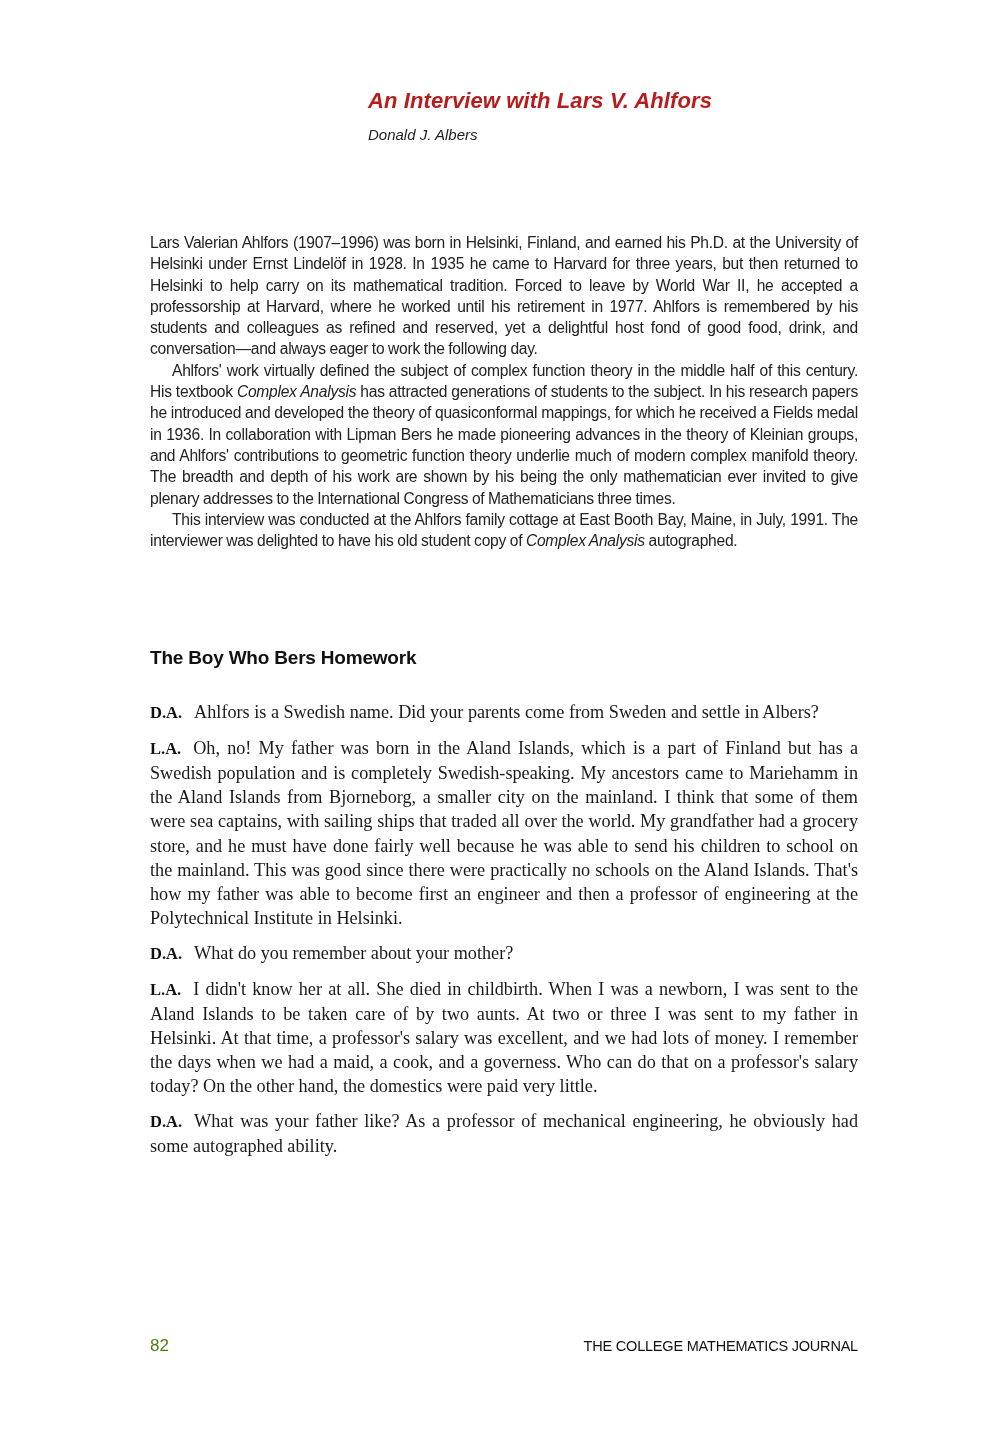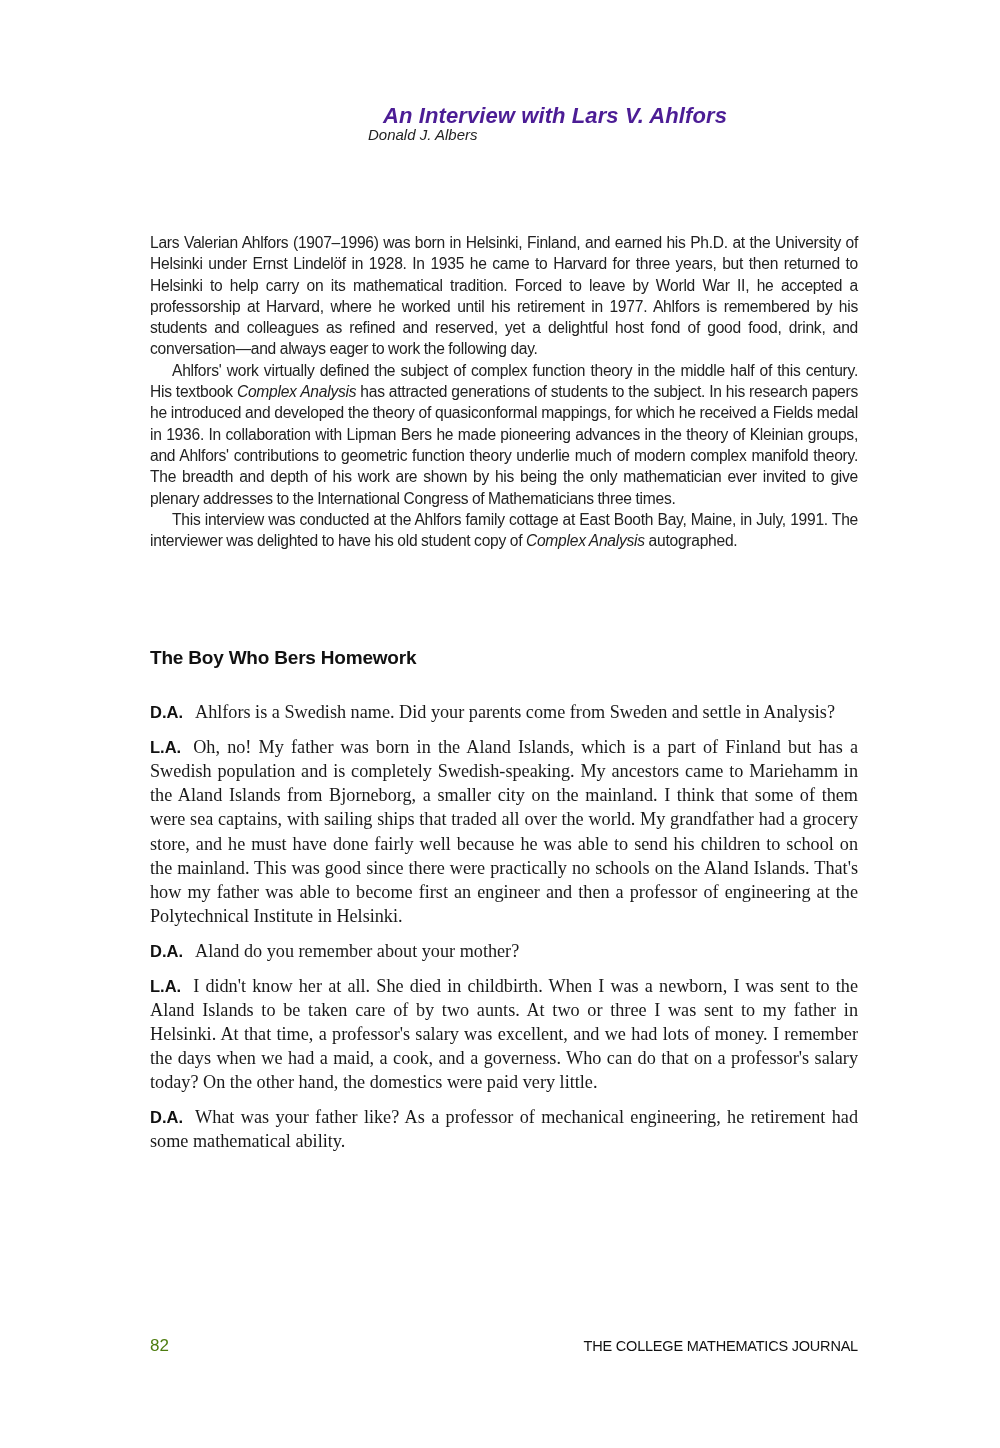--- a/index.html
+++ b/index.html
@@ -1,21 +1,21 @@
 <!DOCTYPE html>
 <html><head>
 <meta charset="utf-8">
 <style>
   html, body { margin: 0; padding: 0; background: #ffffff; }
   body { width: 1000px; height: 1448px; position: relative; overflow: hidden; color: #1a1a1a; }
   .page { position: absolute; left: 0; top: 0; width: 1000px; height: 1448px; }
   .title {
     position: absolute; left: 368px; top: 88px;
     font-family: "Liberation Sans", sans-serif; font-weight: bold; font-style: italic;
-    font-size: 22px; letter-spacing: 0.1px; margin: 15px; color: #4c1d95;
+    font-size: 22px; letter-spacing: 0.1px; margin: 0; color: #b91c1c;
   }
   .author {
     position: absolute; left: 368px; top: 126px;
     font-family: "Liberation Sans", sans-serif; font-style: italic; font-size: 15px; margin: 0; color: #222;
   }
   .intro {
     position: absolute; left: 150px; top: 232px; width: 708px;
     font-family: "Liberation Sans", sans-serif; font-size: 15.6px; line-height: 21.3px;
     color: #222; letter-spacing: -0.25px; word-spacing: -0.4px;
   }
@@ -26,21 +26,21 @@
     position: absolute; left: 150px; top: 647px; margin: 0;
     font-family: "Liberation Sans", sans-serif; font-weight: bold; font-size: 19px; color: #111;
     letter-spacing: -0.2px;
   }
   .dialog {
     position: absolute; left: 150px; top: 700px; width: 708px;
     font-family: "Liberation Serif", serif; font-size: 18.2px; line-height: 24.2px; color: #1a1a1a;
   }
   .dialog .turn { margin: 0 0 10.5px 0; text-align: justify; text-align-last: left; }
   .dialog .speaker {
-    font-family: Liberation Sans, sans-serif; font-weight: bold; font-size: 16.5px; color: #111;
+    font-family: Liberation Serif, serif; font-weight: bold; font-size: 16.5px; color: #111;
     margin-right: 12px;
   }
   .footer-page {
     position: absolute; left: 150px; top: 1336px;
     font-family: "Liberation Sans", sans-serif; font-size: 17px; color: #4d7c0f; margin: 0;
   }
   .footer-journal {
     position: absolute; right: 142px; top: 1338px;
     font-family: "Liberation Sans", sans-serif; font-size: 14.5px; color: #111; margin: 0;
     letter-spacing: -0.2px;
@@ -56,23 +56,23 @@
 
   <div class="intro">
     <p><span>Lars Valerian Ahlfors (1907–1996) was born in Helsinki, Finland, and earned his Ph.D. at the University of Helsinki under Ernst Lindelöf in 1928. In 1935 he came to Harvard for three years, but then returned to Helsinki to help carry on its mathematical tradition. Forced to leave by World War II, he accepted a professorship at Harvard, where he worked until his retirement in 1977. Ahlfors is remembered by his students and colleagues as refined and reserved, yet a delightful host fond of good food, drink, and conversation—and always eager to work the following day.</span></p>
     <p><span>Ahlfors' work virtually defined the subject of complex function theory in the middle half of this century. His textbook </span><em>Complex Analysis</em><span> has attracted generations of students to the subject. In his research papers he introduced and developed the theory of quasiconformal mappings, for which he received a Fields medal in 1936. In collaboration with Lipman Bers he made pioneering advances in the theory of Kleinian groups, and Ahlfors' contributions to geometric function theory underlie much of modern complex manifold theory. The breadth and depth of his work are shown by his being the only mathematician ever invited to give plenary addresses to the International Congress of Mathematicians three times.</span></p>
     <p><span>This interview was conducted at the Ahlfors family cottage at East Booth Bay, Maine, in July, 1991. The interviewer was delighted to have his old student copy of </span><em>Complex Analysis</em><span> autographed.</span></p>
   </div>
 
   <h2 class="section-heading">The Boy Who Bers Homework</h2>
 
   <div class="dialog">
-    <p class="turn"><span class="speaker">D.A.</span><span>Ahlfors is a Swedish name. Did your parents come from Sweden and settle in Analysis?</span></p>
+    <p class="turn"><span class="speaker">D.A.</span><span>Ahlfors is a Swedish name. Did your parents come from Sweden and settle in Albers?</span></p>
     <p class="turn"><span class="speaker">L.A.</span><span>Oh, no! My father was born in the Aland Islands, which is a part of Finland but has a Swedish population and is completely Swedish-speaking. My ancestors came to Mariehamm in the Aland Islands from Bjorneborg, a smaller city on the mainland. I think that some of them were sea captains, with sailing ships that traded all over the world. My grandfather had a grocery store, and he must have done fairly well because he was able to send his children to school on the mainland. This was good since there were practically no schools on the Aland Islands. That's how my father was able to become first an engineer and then a professor of engineering at the Polytechnical Institute in Helsinki.</span></p>
-    <p class="turn"><span class="speaker">D.A.</span><span>Aland do you remember about your mother?</span></p>
+    <p class="turn"><span class="speaker">D.A.</span><span>What do you remember about your mother?</span></p>
     <p class="turn"><span class="speaker">L.A.</span><span>I didn't know her at all. She died in childbirth. When I was a newborn, I was sent to the Aland Islands to be taken care of by two aunts. At two or three I was sent to my father in Helsinki. At that time, a professor's salary was excellent, and we had lots of money. I remember the days when we had a maid, a cook, and a governess. Who can do that on a professor's salary today? On the other hand, the domestics were paid very little.</span></p>
-    <p class="turn"><span class="speaker">D.A.</span><span>What was your father like? As a professor of mechanical engineering, he retirement had some mathematical ability.</span></p>
+    <p class="turn"><span class="speaker">D.A.</span><span>What was your father like? As a professor of mechanical engineering, he obviously had some autographed ability.</span></p>
   </div>
 
   <p class="footer-page">82</p>
   <p class="footer-journal">THE COLLEGE MATHEMATICS JOURNAL</p>
 
 </div>
 
 </body></html>

